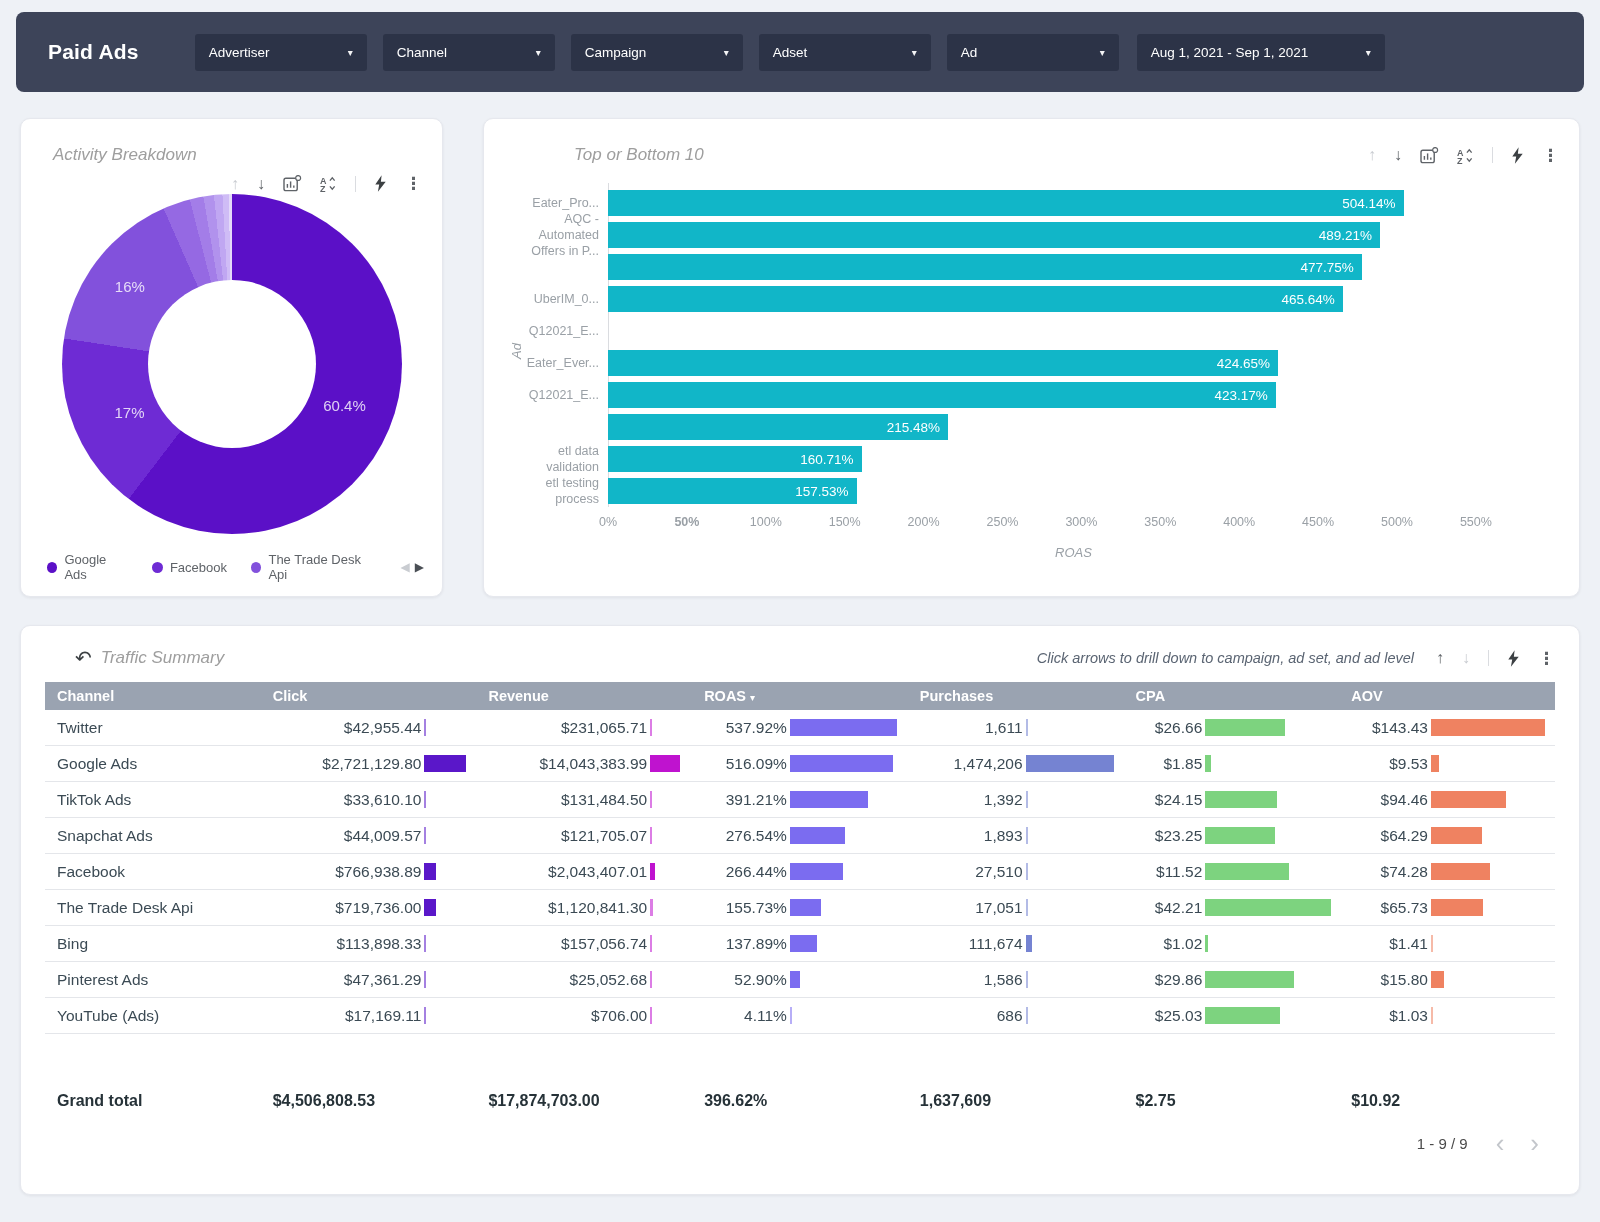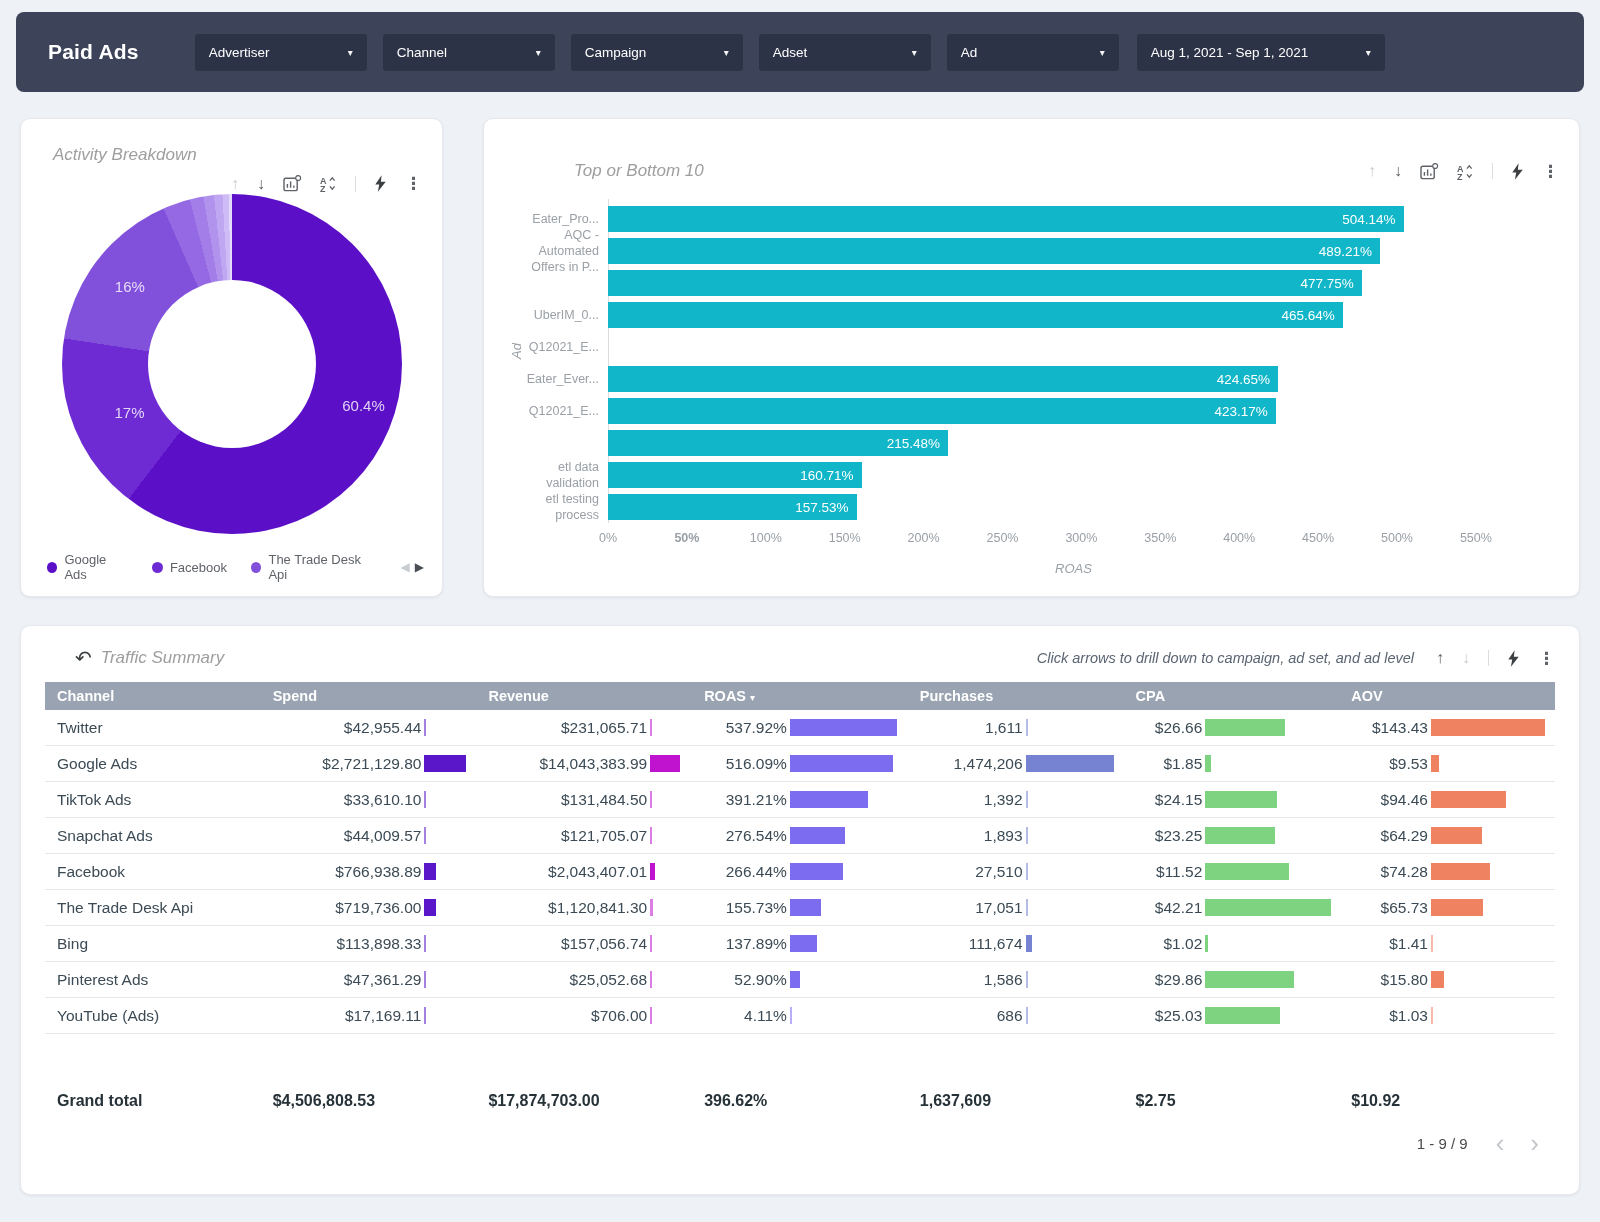--- a/index.html
+++ b/index.html
@@ -37,21 +37,21 @@
   .donut-label{ position:absolute; transform:translate(-50%,-50%); color:rgba(255,255,255,.8); font-size:15px; z-index:2;}
   .legend{ position:absolute; bottom:14px; left:26px; right:18px; display:flex; align-items:center; gap:24px;
     font-size:13px; color:#5f6368; }
   .legend-item{ display:flex; align-items:center; gap:7px; }
   .legend-dot{ width:11px; height:11px; border-radius:50%; }
   .legend-nav{ margin-left:auto; display:flex; gap:5px; font-size:12px; }
   .legend-nav .prev{ color:#c9ccd1; cursor:pointer; }
   .legend-nav .next{ color:#4a4f55; cursor:pointer; }
   
   .card.topbottom{ flex:1; height:479px; position:relative; padding:20px 20px; }
-  .card.topbottom .head{ display:flex; align-items:center; justify-content:space-between; margin-top:22px;}
+  .card.topbottom .head{ display:flex; align-items:center; justify-content:space-between; margin-top:6px;}
   .card.topbottom .card-title{ margin-left:70px; }
   .bars-box{ position:relative; margin-top:22px; }
   .bars-box::before{ content:''; position:absolute; left:104px; top:-4px; bottom:0; border-left:1px solid #dadce0; }
   .bar-row{ display:flex; align-items:center; height:32px; }
   .bar-label{ width:104px; padding-right:9px; text-align:right; font-size:12.5px; color:#9aa0a6; line-height:16px; flex-shrink:0;}
   .bar-label span{ display:block; white-space:nowrap; }
   .bar-plot{ flex:1; position:relative; height:26px; margin-right:20px; }
   .hbar{ position:absolute; left:0; top:0; height:100%; background:#11b6c8;
     display:flex; align-items:center; justify-content:flex-end; padding-right:8px;
     color:#fff; font-size:13.5px; }
@@ -147,21 +147,21 @@
       <span class="icn">
         <svg viewBox="0 0 14 18" width="13" height="17">
             <path d="M8.2 0 L1.4 10 H5.6 L4.2 18 L12.6 7 H7.4 Z" fill="#3c4043"></path>
           </svg>
       </span>
       <span class="icn menu">⋮</span>
     </div>
     <div class="donut-wrap">
       <div class="donut" id="donut" style="background: conic-gradient(rgb(91, 16, 199) 0%, rgb(91, 16, 199) 60.4%, rgb(110, 43, 212) 60.4%, rgb(110, 43, 212) 77.4%, rgb(130, 81, 220) 77.4%, rgb(130, 81, 220) 93.4%, rgb(149, 105, 227) 93.4%, rgb(149, 105, 227) 96%, rgb(163, 125, 232) 96%, rgb(163, 125, 232) 97.3%, rgb(177, 146, 237) 97.3%, rgb(177, 146, 237) 98.3%, rgb(192, 167, 242) 98.3%, rgb(192, 167, 242) 99.1%, rgb(207, 188, 246) 99.1%, rgb(207, 188, 246) 99.7%, rgb(228, 218, 249) 99.7%, rgb(228, 218, 249) 100%);"></div>
       <div id="donut-labels">
-          <div class="donut-label" style="left: 302px; top: 211.081px;">60.4%</div>
+          <div class="donut-label" style="left: 283px; top: 211.081px;">60.4%</div>
           <div class="donut-label" style="left: 68px; top: 217.867px;">17%</div>
           <div class="donut-label" style="left: 68.3692px; top: 92.1849px;">16%</div>
         </div>
     </div>
     <div class="legend">
       <span id="legend-items" style="display:flex;gap:24px;">
           <div class="legend-item">
             <div class="legend-dot" style="background: rgb(91, 16, 199);"></div>
             <span>Google Ads</span>
           </div>
@@ -342,21 +342,21 @@
         <svg viewBox="0 0 14 18" width="13" height="17">
             <path d="M8.2 0 L1.4 10 H5.6 L4.2 18 L12.6 7 H7.4 Z" fill="#3c4043"></path>
           </svg>
       </span>
       <span class="icn menu">⋮</span>
     </div>
   </div>
   <div class="ttable">
     <div class="thead" id="thead">
         <div class="th">Channel</div>
-        <div class="th">Spend</div>
+        <div class="th">Click</div>
         <div class="th">Revenue</div>
         <div class="th">ROAS<span class="sortc">▾</span></div>
         <div class="th">Purchases</div>
         <div class="th">CPA</div>
         <div class="th">AOV</div>
       </div>
     <div id="tbody">
         <div class="tr">
           <div class="td-channel">Twitter</div>
           <div class="td-num">

